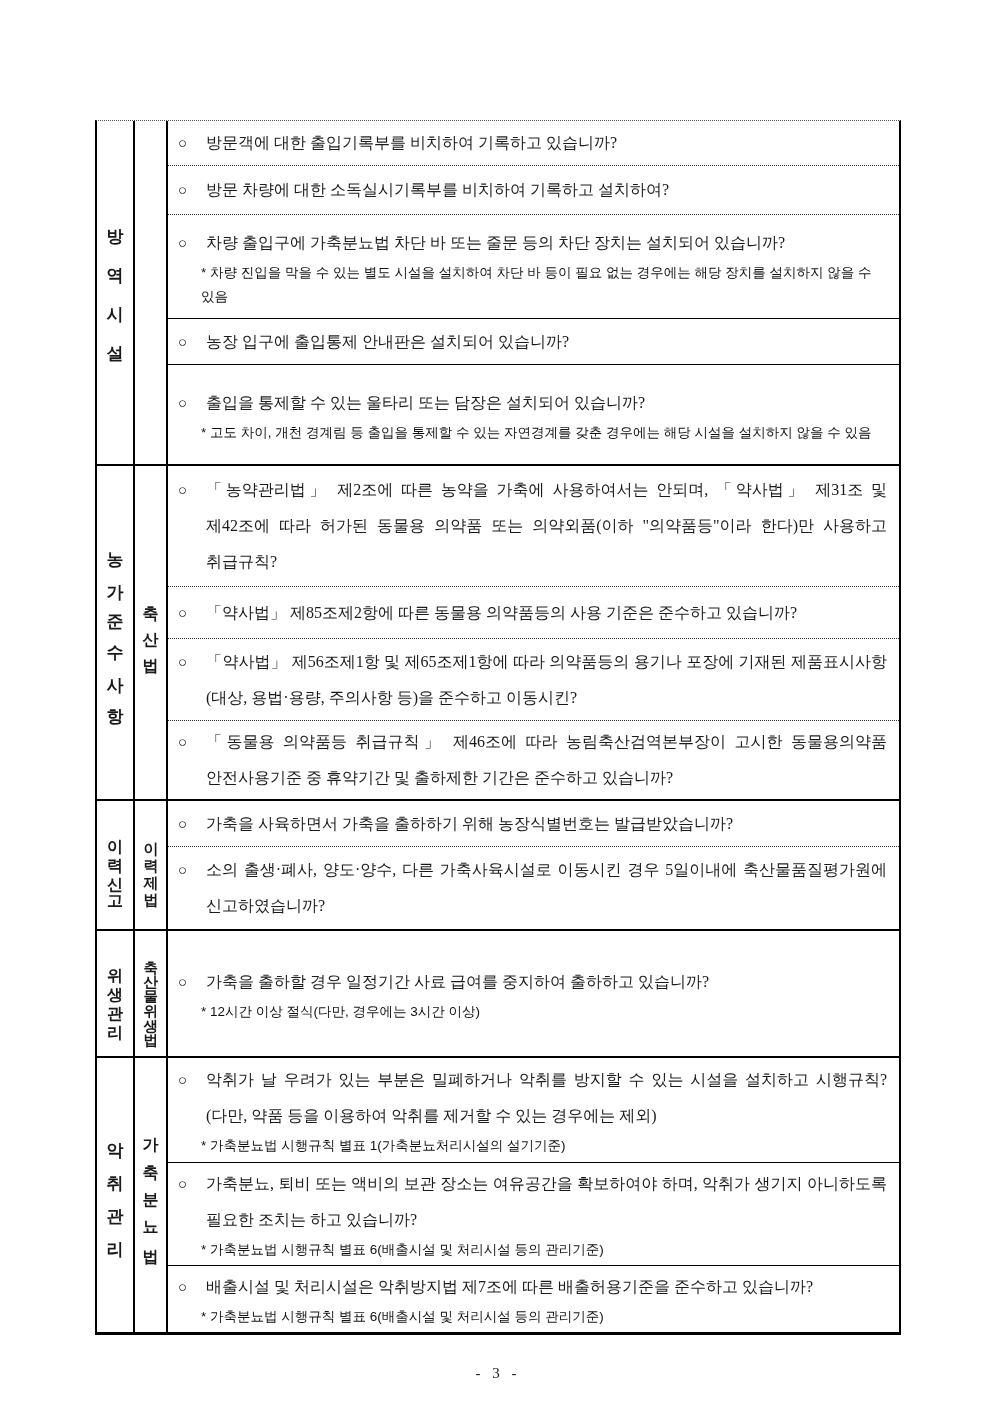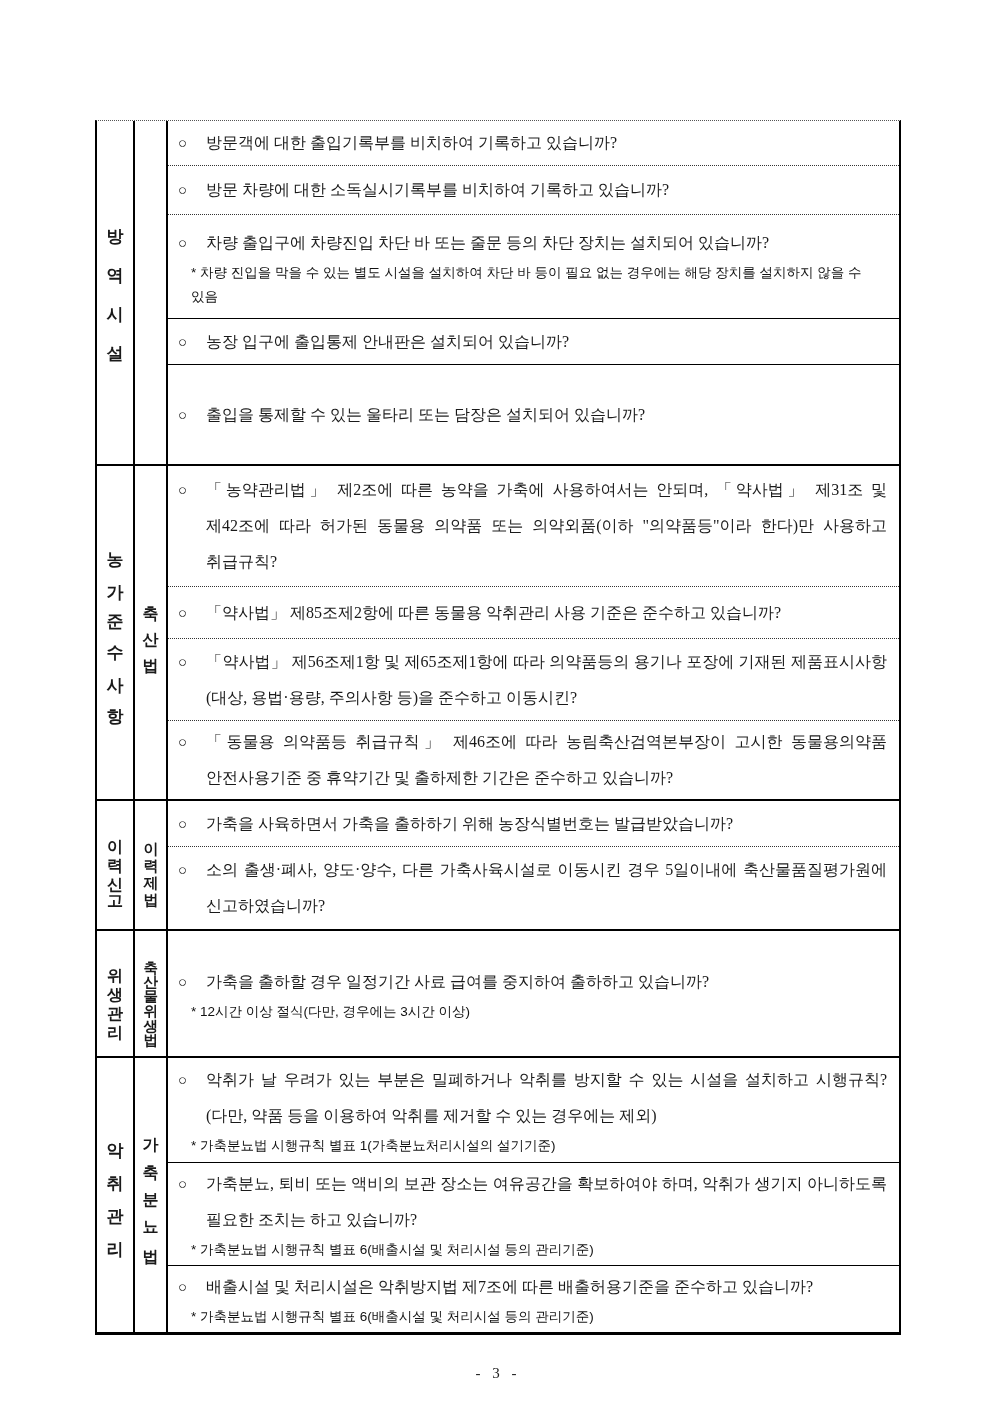--- a/index.html
+++ b/index.html
@@ -63,21 +63,21 @@
     line-height:36px;
   }
   .itext{
     flex:1;
     font-size:16px;
     line-height:36px;
     text-align:justify;
     word-break:keep-all;
   }
   .note{
-    margin-left:13px;
+    margin-left:23px;
     font-family:"Liberation Sans","DejaVu Sans",sans-serif;
     font-size:13.5px;
     line-height:24px;
     color:#111;
     word-break:keep-all;
   }
   
   .h44{min-height:44px;}.h49{min-height:49px;}.h104{min-height:104px;}
   .h46{min-height:46px;}.h100{min-height:100px;}
   .h120{min-height:120px;}.h52{min-height:52px;}.h82{min-height:82px;}.h77{min-height:77px;}
@@ -107,41 +107,42 @@
       <div class="content-cell">
         <div class="item h44">
           <div class="row">
               <span class="bullet">○</span>
               <span class="itext">방문객에 대한 출입기록부를 비치하여 기록하고 있습니까?</span>
             </div>
         </div>
         <div class="item h49">
           <div class="row">
               <span class="bullet">○</span>
-              <span class="itext">방문 차량에 대한 소독실시기록부를 비치하여 기록하고 있습니까?</span>
+              <span class="itext">방문 차량에 대한 소독실시기록부를 비치하여 기록하고 설치하여?</span>
             </div>
         </div>
         <div class="item h104">
           <div class="row">
               <span class="bullet">○</span>
-              <span class="itext">차량 출입구에 차량진입 차단 바 또는 줄문 등의 차단 장치는 설치되어 있습니까?</span>
+              <span class="itext">차량 출입구에 가축분뇨법 차단 바 또는 줄문 등의 차단 장치는 설치되어 있습니까?</span>
             </div>
           <div class="note">* 차량 진입을 막을 수 있는 별도 시설을 설치하여 차단 바 등이 필요 없는 경우에는 해당 장치를 설치하지 않을 수 있음</div>
         </div>
         <div class="item h46 sep-solid">
           <div class="row">
               <span class="bullet">○</span>
               <span class="itext">농장 입구에 출입통제 안내판은 설치되어 있습니까?</span>
             </div>
         </div>
         <div class="item h100 sep-solid">
           <div class="row">
               <span class="bullet">○</span>
               <span class="itext">출입을 통제할 수 있는 울타리 또는 담장은 설치되어 있습니까?</span>
             </div>
+          <div class="note">* 고도 차이, 개천 경계림 등 출입을 통제할 수 있는 자연경계를 갖춘 경우에는 해당 시설을 설치하지 않을 수 있음</div>
         </div>
       </div>
     </div>
 
     <div class="section s1">
       <div class="cat-cell">
         <div class="v-label">농가준수사항</div>
       </div>
       <div class="law-cell">
         <div class="v-label">축산법</div>
@@ -149,21 +150,21 @@
       <div class="content-cell">
         <div class="item h120">
           <div class="row">
               <span class="bullet">○</span>
               <span class="itext">「농약관리법」  제2조에 따른 농약을 가축에 사용하여서는 안되며, 「약사법」  제31조 및 제42조에 따라 허가된 동물용 의약품 또는 의약외품(이하 "의약품등"이라 한다)만 사용하고 취급규칙?</span>
             </div>
         </div>
         <div class="item h52">
           <div class="row">
               <span class="bullet">○</span>
-              <span class="itext">「약사법」  제85조제2항에 따른 동물용 악취관리 사용 기준은 준수하고 있습니까?</span>
+              <span class="itext">「약사법」  제85조제2항에 따른 동물용 의약품등의 사용 기준은 준수하고 있습니까?</span>
             </div>
         </div>
         <div class="item h82">
           <div class="row">
               <span class="bullet">○</span>
               <span class="itext">「약사법」  제56조제1항 및 제65조제1항에 따라 의약품등의 용기나 포장에 기재된 제품표시사항(대상, 용법·용량, 주의사항 등)을 준수하고 이동시킨?</span>
             </div>
         </div>
         <div class="item h77">
           <div class="row">

